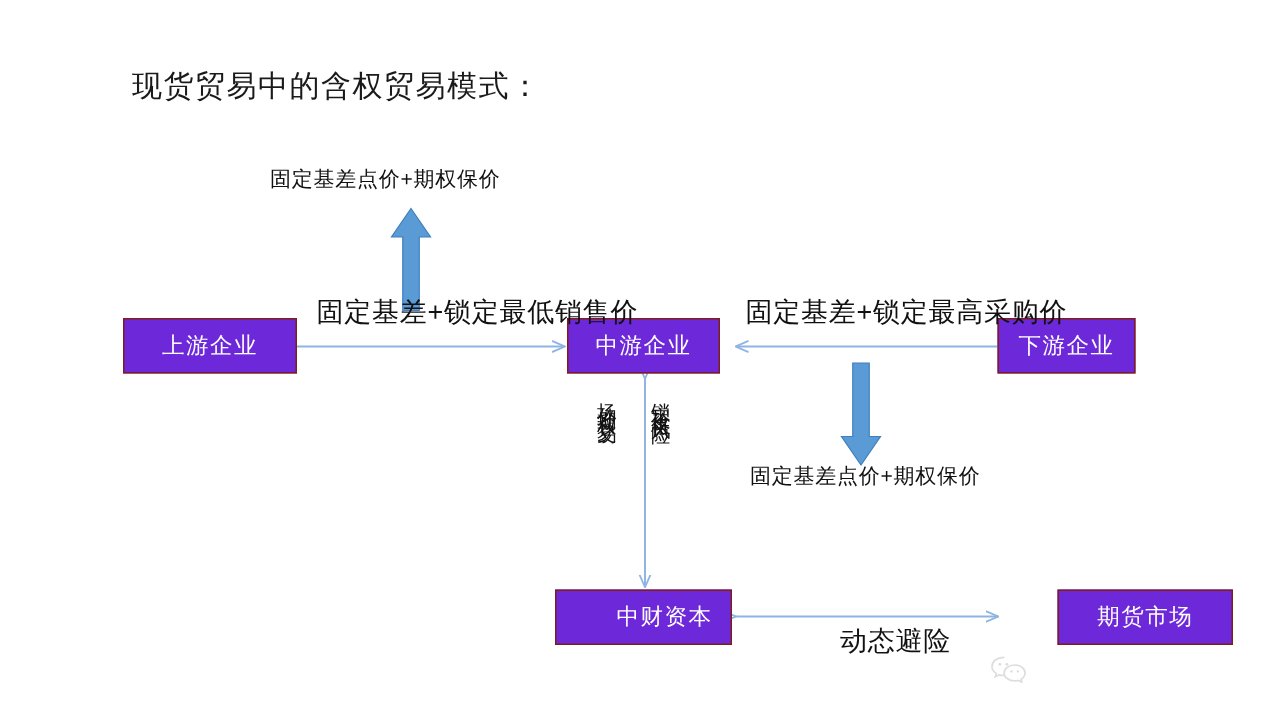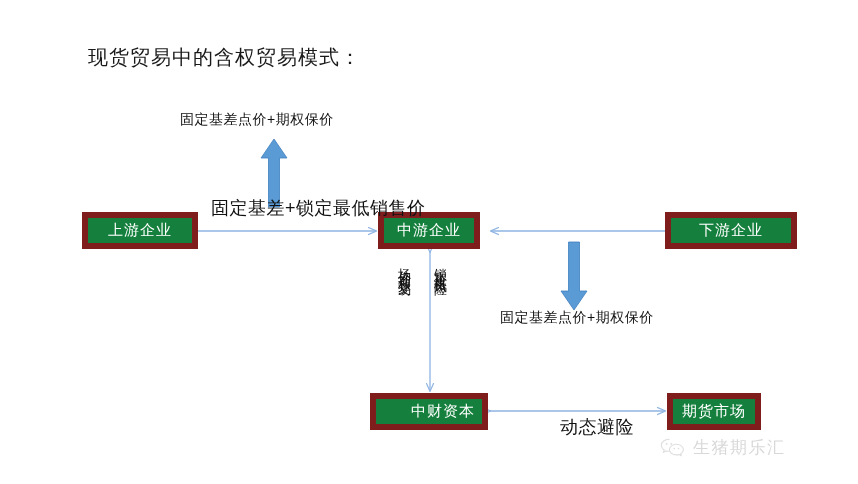--- a/index.html
+++ b/index.html
@@ -24,36 +24,36 @@
     font-size: 20px;
     color: #1a1a1a;
     letter-spacing: 1px;
     white-space: nowrap;
   }
 
   
   .node {
     position: absolute;
     box-sizing: border-box;
-    background: #15803d;
-    border: 6px solid #7f1d1d;
+    background: #6d28d9;
+    border: 1px solid #7f1d1d;
     color: #ffffff;
     font-size: 15px;
     letter-spacing: 1px;
     display: flex;
     align-items: center;
     justify-content: center;
     white-space: nowrap;
   }
 
   #node-upstream   { left: 82px;  top: 212px; width: 116px; height: 37px; }
   #node-midstream  { left: 378px; top: 212px; width: 102px; height: 37px; }
-  #node-downstream { left: 665px; top: 212px; width: 132px; height: 37px; }
+  #node-downstream { left: 665px; top: 212px; width: 92px; height: 37px; }
   #node-capital    { left: 370px; top: 393px; width: 118px; height: 37px; padding-left: 28px; }
-  #node-futures    { left: 667px; top: 393px; width: 94px; height: 37px; }
+  #node-futures    { left: 705px; top: 393px; width: 117px; height: 37px; }
 
   
   .edge-label {
     position: absolute;
     font-size: 18px;
     color: #111111;
     white-space: nowrap;
     letter-spacing: 0.5px;
   }
   #label-up-left   { left: 211px; top: 196px; }
@@ -161,20 +161,21 @@
   <div id="node-midstream" class="node">中游企业</div>
 
   <div id="node-downstream" class="node">下游企业</div>
 
   <div id="node-capital" class="node">中财资本</div>
 
   <div id="node-futures" class="node">期货市场</div>
 
   <div id="label-up-left" class="edge-label">固定基差+锁定最低销售价</div>
 
+  <div id="label-up-right" class="edge-label">固定基差+锁定最高采购价</div>
 
   <div id="label-dyn" class="edge-label">动态避险</div>
 
   <div id="label-thick-top" class="thick-label">固定基差点价+期权保价</div>
 
   <div id="label-thick-right" class="thick-label">固定基差点价+期权保价</div>
 
   <div id="label-otc" class="v-label">场外期权交易</div>
 
   <div id="label-risk" class="v-label">锁定价格风险</div>
@@ -183,16 +184,15 @@
     <svg width="26" height="22" viewBox="0 0 26 22" xmlns="http://www.w3.org/2000/svg">
       <path d="M9.2 2.2 C4.7 2.2 1.3 5 1.3 8.3 c0 1.9 1.1 3.5 2.9 4.7 l-0.7 2.2 2.5-1.3
                c0.9 0.3 1.9 0.4 2.9 0.4" fill="none" stroke="#c2c2c2" stroke-width="1.1" stroke-linecap="round"></path>
       <circle cx="6.6" cy="6.9" r="0.95" fill="#c2c2c2"></circle>
       <circle cx="11.3" cy="6.9" r="0.95" fill="#c2c2c2"></circle>
       <path d="M16.4 7.3 c-3.9 0-7 2.4-7 5.3 0 2.9 3.1 5.3 7 5.3 0.9 0 1.7-0.1 2.5-0.3
                l2.4 1.2 -0.6-2 c1.6-1 2.7-2.5 2.7-4.2 0-2.9-3.1-5.3-7-5.3 Z" fill="none" stroke="#c2c2c2" stroke-width="1.1" stroke-linejoin="round"></path>
       <circle cx="14.3" cy="11.6" r="0.8" fill="#c2c2c2"></circle>
       <circle cx="18.6" cy="11.6" r="0.8" fill="#c2c2c2"></circle>
     </svg>
-    <span class="wm-text">生猪期乐汇</span>
   </div>
 
 </div>
 
 </body></html>

